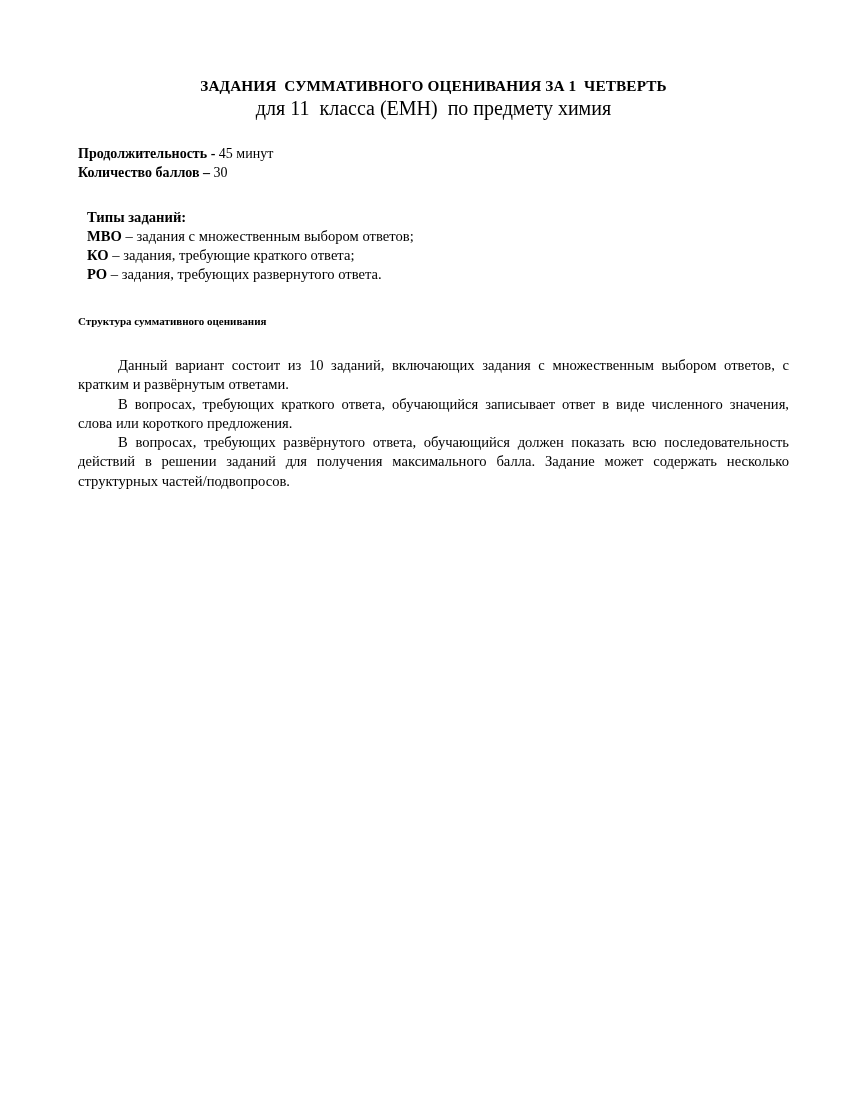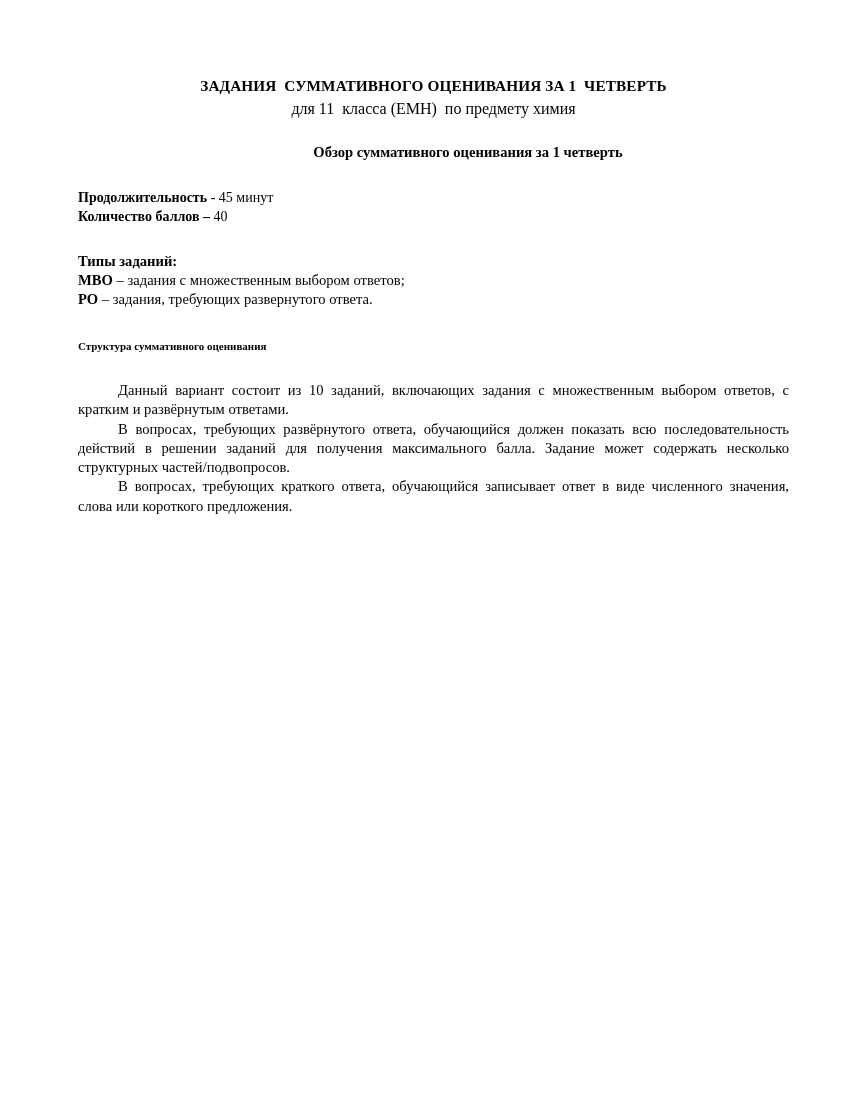--- a/index.html
+++ b/index.html
@@ -37,21 +37,21 @@
   .doc-title {
     font-size: 15.3px;
     font-weight: bold;
     text-align: center;
     line-height: 19px;
     white-space: pre-wrap;
     letter-spacing: 0.1px;
   }
 
   .doc-subtitle {
-    font-size: 16px;
+    font-size: 20px;
     font-weight: normal;
     text-align: center;
     line-height: 19px;
     white-space: pre-wrap;
     margin-top: 4px;
   }
 
   .section-heading-centered {
     font-size: 14.6px;
     font-weight: bold;
@@ -72,20 +72,21 @@
     white-space: pre-wrap;
   }
 
   .spec-line b,
   .types-line b {
     font-weight: bold;
   }
 
   .types-block {
     margin-top: 26px;
+    margin-left: 9px;
   }
 
   .types-heading {
     font-size: 14.6px;
     font-weight: bold;
     line-height: 19px;
     white-space: pre-wrap;
   }
 
   .types-line {
@@ -119,38 +120,38 @@
 </head>
 <body>
 
 <div class="page">
   <div class="content">
 
     <h1 class="doc-title">ЗАДАНИЯ  СУММАТИВНОГО ОЦЕНИВАНИЯ ЗА 1  ЧЕТВЕРТЬ</h1>
 
     <div class="doc-subtitle">для 11  класса (ЕМН)  по предмету химия</div>
 
-    <h2 class="section-heading-centered">Обзор суммативного оценивания за 1 четверть</h2>
 
     <div class="spec-block">
       <div class="spec-line"><b>Продолжительность -</b><span> 45 минут</span></div>
-      <div class="spec-line"><b>Количество баллов –</b><span> 40</span></div>
+      <div class="spec-line"><b>Количество баллов –</b><span> 30</span></div>
     </div>
 
     <div class="types-block">
       <div class="types-heading">Типы заданий:</div>
 
       <div class="types-line"><b>МВО</b><span> – задания с множественным выбором ответов;</span></div>
 
+      <div class="types-line"><b>КО</b><span> – задания, требующие краткого ответа;</span></div>
 
       <div class="types-line"><b>РО</b><span> – задания, требующих развернутого ответа.</span></div>
     </div>
 
     <h2 class="structure-heading">Структура суммативного оценивания</h2>
 
     <div class="body-block">
       <p class="body-par">Данный вариант состоит из 10 заданий, включающих задания с множественным выбором ответов, с кратким и развёрнутым ответами.</p>
+      <p class="body-par">В вопросах, требующих краткого ответа, обучающийся записывает ответ в виде численного значения, слова или короткого предложения.</p>
       <p class="body-par">В вопросах, требующих развёрнутого ответа, обучающийся должен показать всю последовательность действий в решении заданий для получения максимального балла. Задание может содержать несколько структурных частей/подвопросов.</p>
-      <p class="body-par">В вопросах, требующих краткого ответа, обучающийся записывает ответ в виде численного значения, слова или короткого предложения.</p>
     </div>
 
   </div>
 </div>
 
 </body></html>

